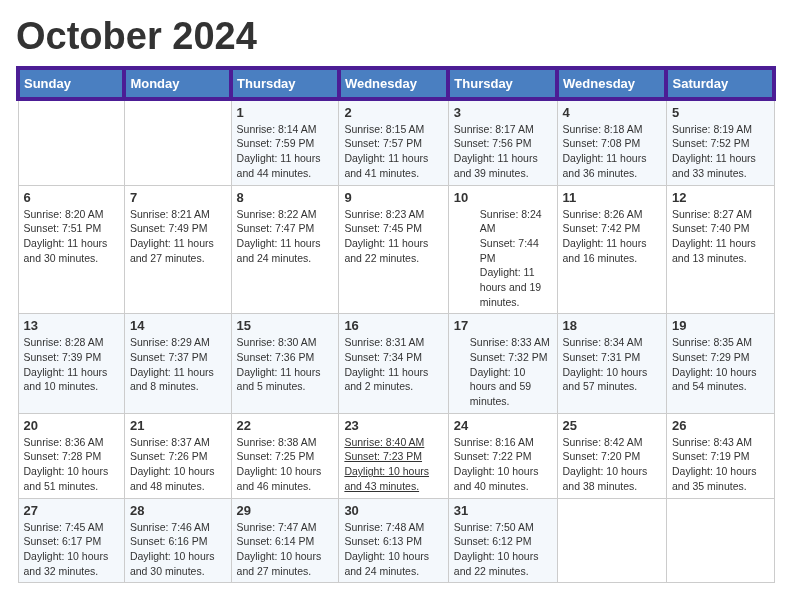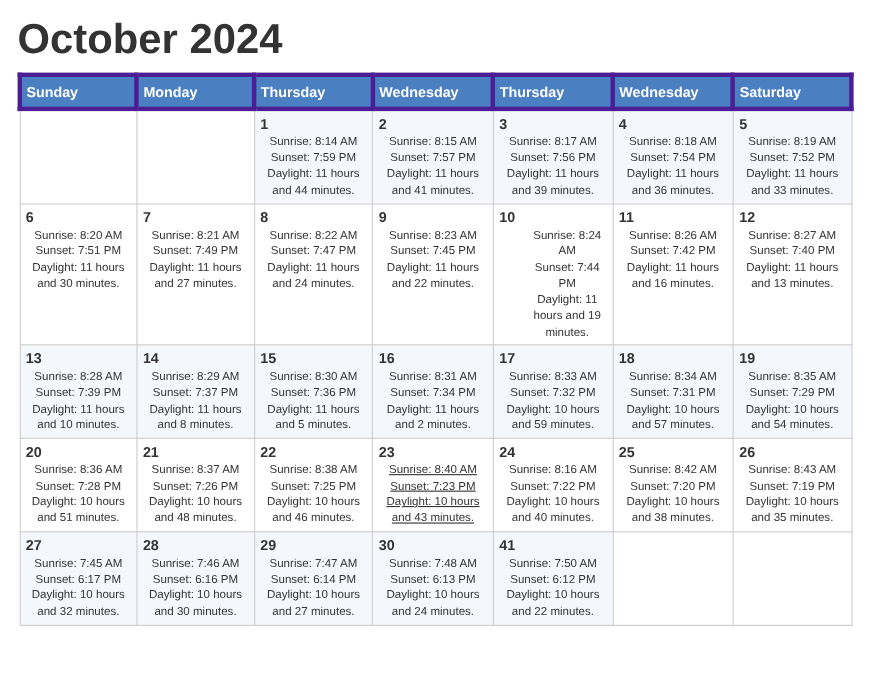--- a/index.html
+++ b/index.html
@@ -83,21 +83,20 @@
       font-size: 13px;
       font-weight: bold;
       color: #333;
       display: block;
       margin-bottom: 2px;
     }
     .day-info {
       font-size: 10.5px;
       color: #333;
       line-height: 1.4;
-      text-align: center;
     }
     .empty-cell {
       background: #fff !important;
     }
   </style>
 </head>
 <body>
 
 <div class="header">
   <div class="title-block">
@@ -135,21 +134,21 @@
         </td>
         <td>
           <span class="day-num">3</span>
           <div class="day-info" style="white-space: pre-line;">Sunrise: 8:17 AM
 Sunset: 7:56 PM
 Daylight: 11 hours and 39 minutes.</div>
         </td>
         <td>
           <span class="day-num">4</span>
           <div class="day-info" style="white-space: pre-line;">Sunrise: 8:18 AM
-Sunset: 7:54 PM
+Sunset: 7:08 PM
 Daylight: 11 hours and 36 minutes.</div>
         </td>
         <td>
           <span class="day-num">5</span>
           <div class="day-info" style="white-space: pre-line;">Sunrise: 8:19 AM
 Sunset: 7:52 PM
 Daylight: 11 hours and 33 minutes.</div>
         </td>
       </tr>
       <tr>
@@ -216,21 +215,21 @@
 Daylight: 11 hours and 5 minutes.</div>
         </td>
         <td>
           <span class="day-num">16</span>
           <div class="day-info" style="white-space: pre-line;">Sunrise: 8:31 AM
 Sunset: 7:34 PM
 Daylight: 11 hours and 2 minutes.</div>
         </td>
         <td>
           <span class="day-num">17</span>
-          <div class="day-info" style="white-space: pre-line;">Sunrise: 8:33 AM
+          <div class="day-info" style="white-space: pre-line; margin-left: 16px;">Sunrise: 8:33 AM
 Sunset: 7:32 PM
 Daylight: 10 hours and 59 minutes.</div>
         </td>
         <td>
           <span class="day-num">18</span>
           <div class="day-info" style="white-space: pre-line;">Sunrise: 8:34 AM
 Sunset: 7:31 PM
 Daylight: 10 hours and 57 minutes.</div>
         </td>
         <td>
@@ -303,21 +302,21 @@
 Sunset: 6:14 PM
 Daylight: 10 hours and 27 minutes.</div>
         </td>
         <td>
           <span class="day-num">30</span>
           <div class="day-info" style="white-space: pre-line;">Sunrise: 7:48 AM
 Sunset: 6:13 PM
 Daylight: 10 hours and 24 minutes.</div>
         </td>
         <td>
-          <span class="day-num">41</span>
+          <span class="day-num">31</span>
           <div class="day-info" style="white-space: pre-line;">Sunrise: 7:50 AM
 Sunset: 6:12 PM
 Daylight: 10 hours and 22 minutes.</div>
         </td>
         <td class="empty-cell"></td>
         <td class="empty-cell"></td>
       </tr>
     </tbody>
 </table>
 

